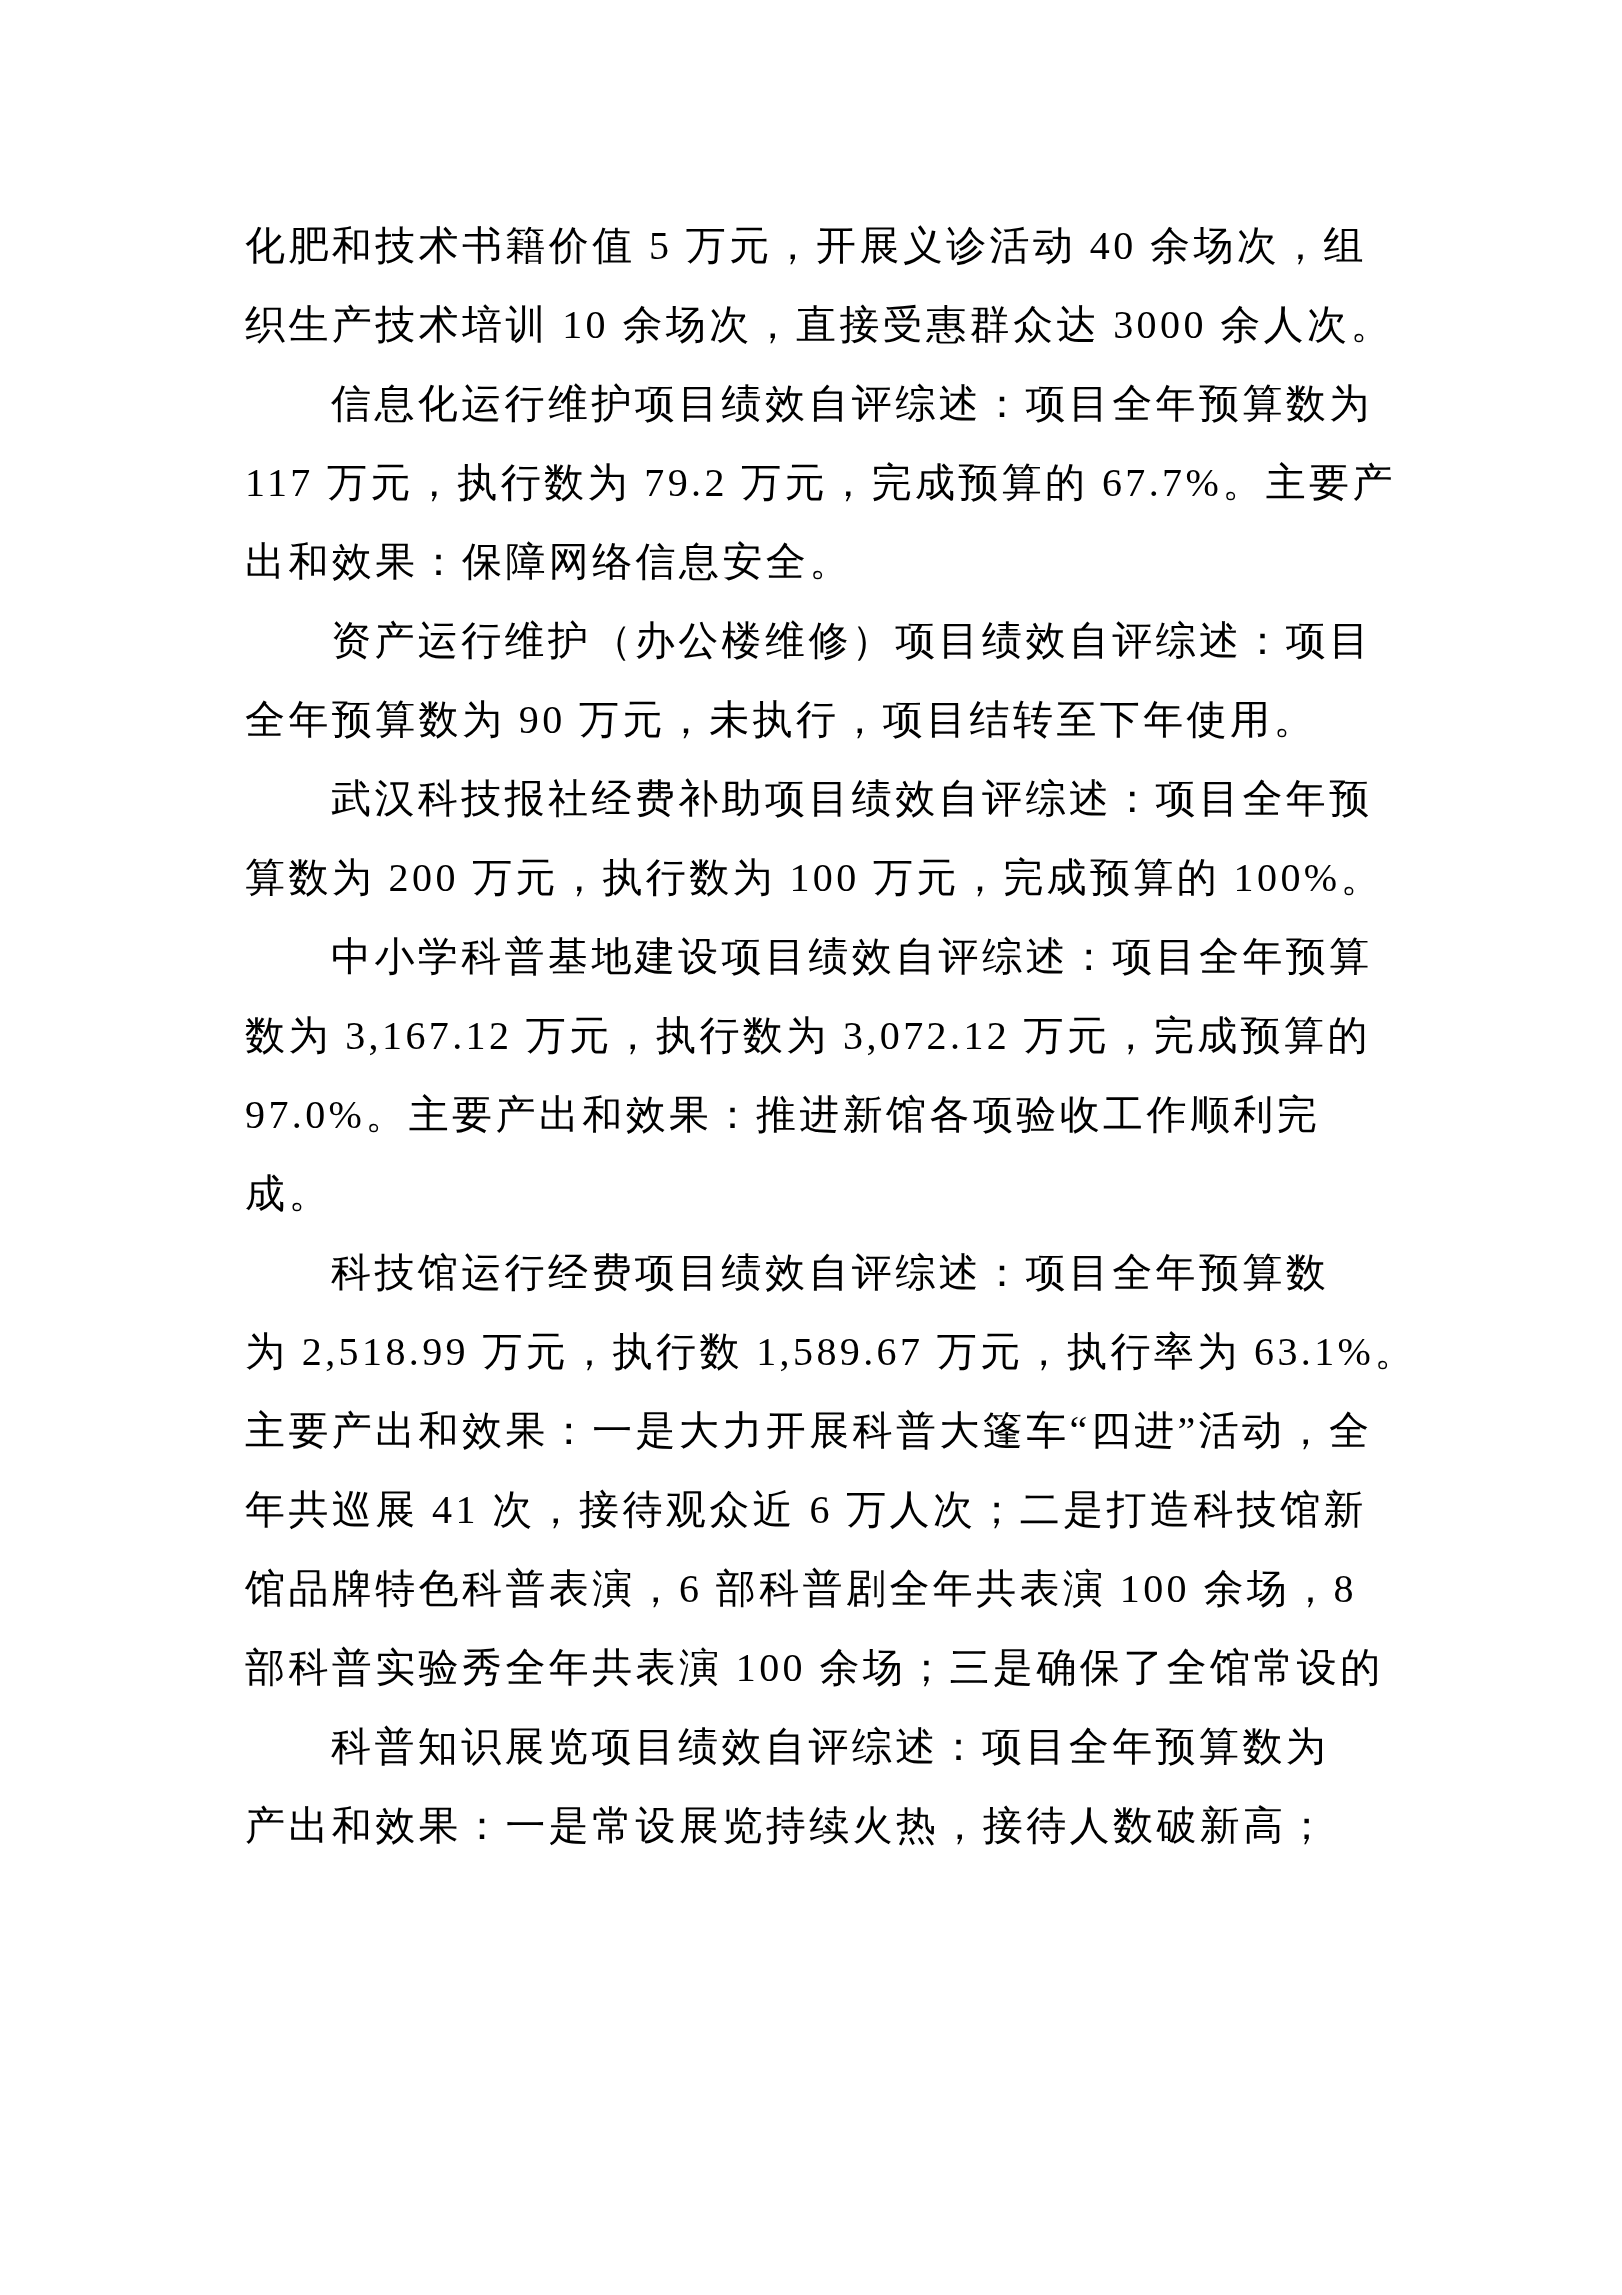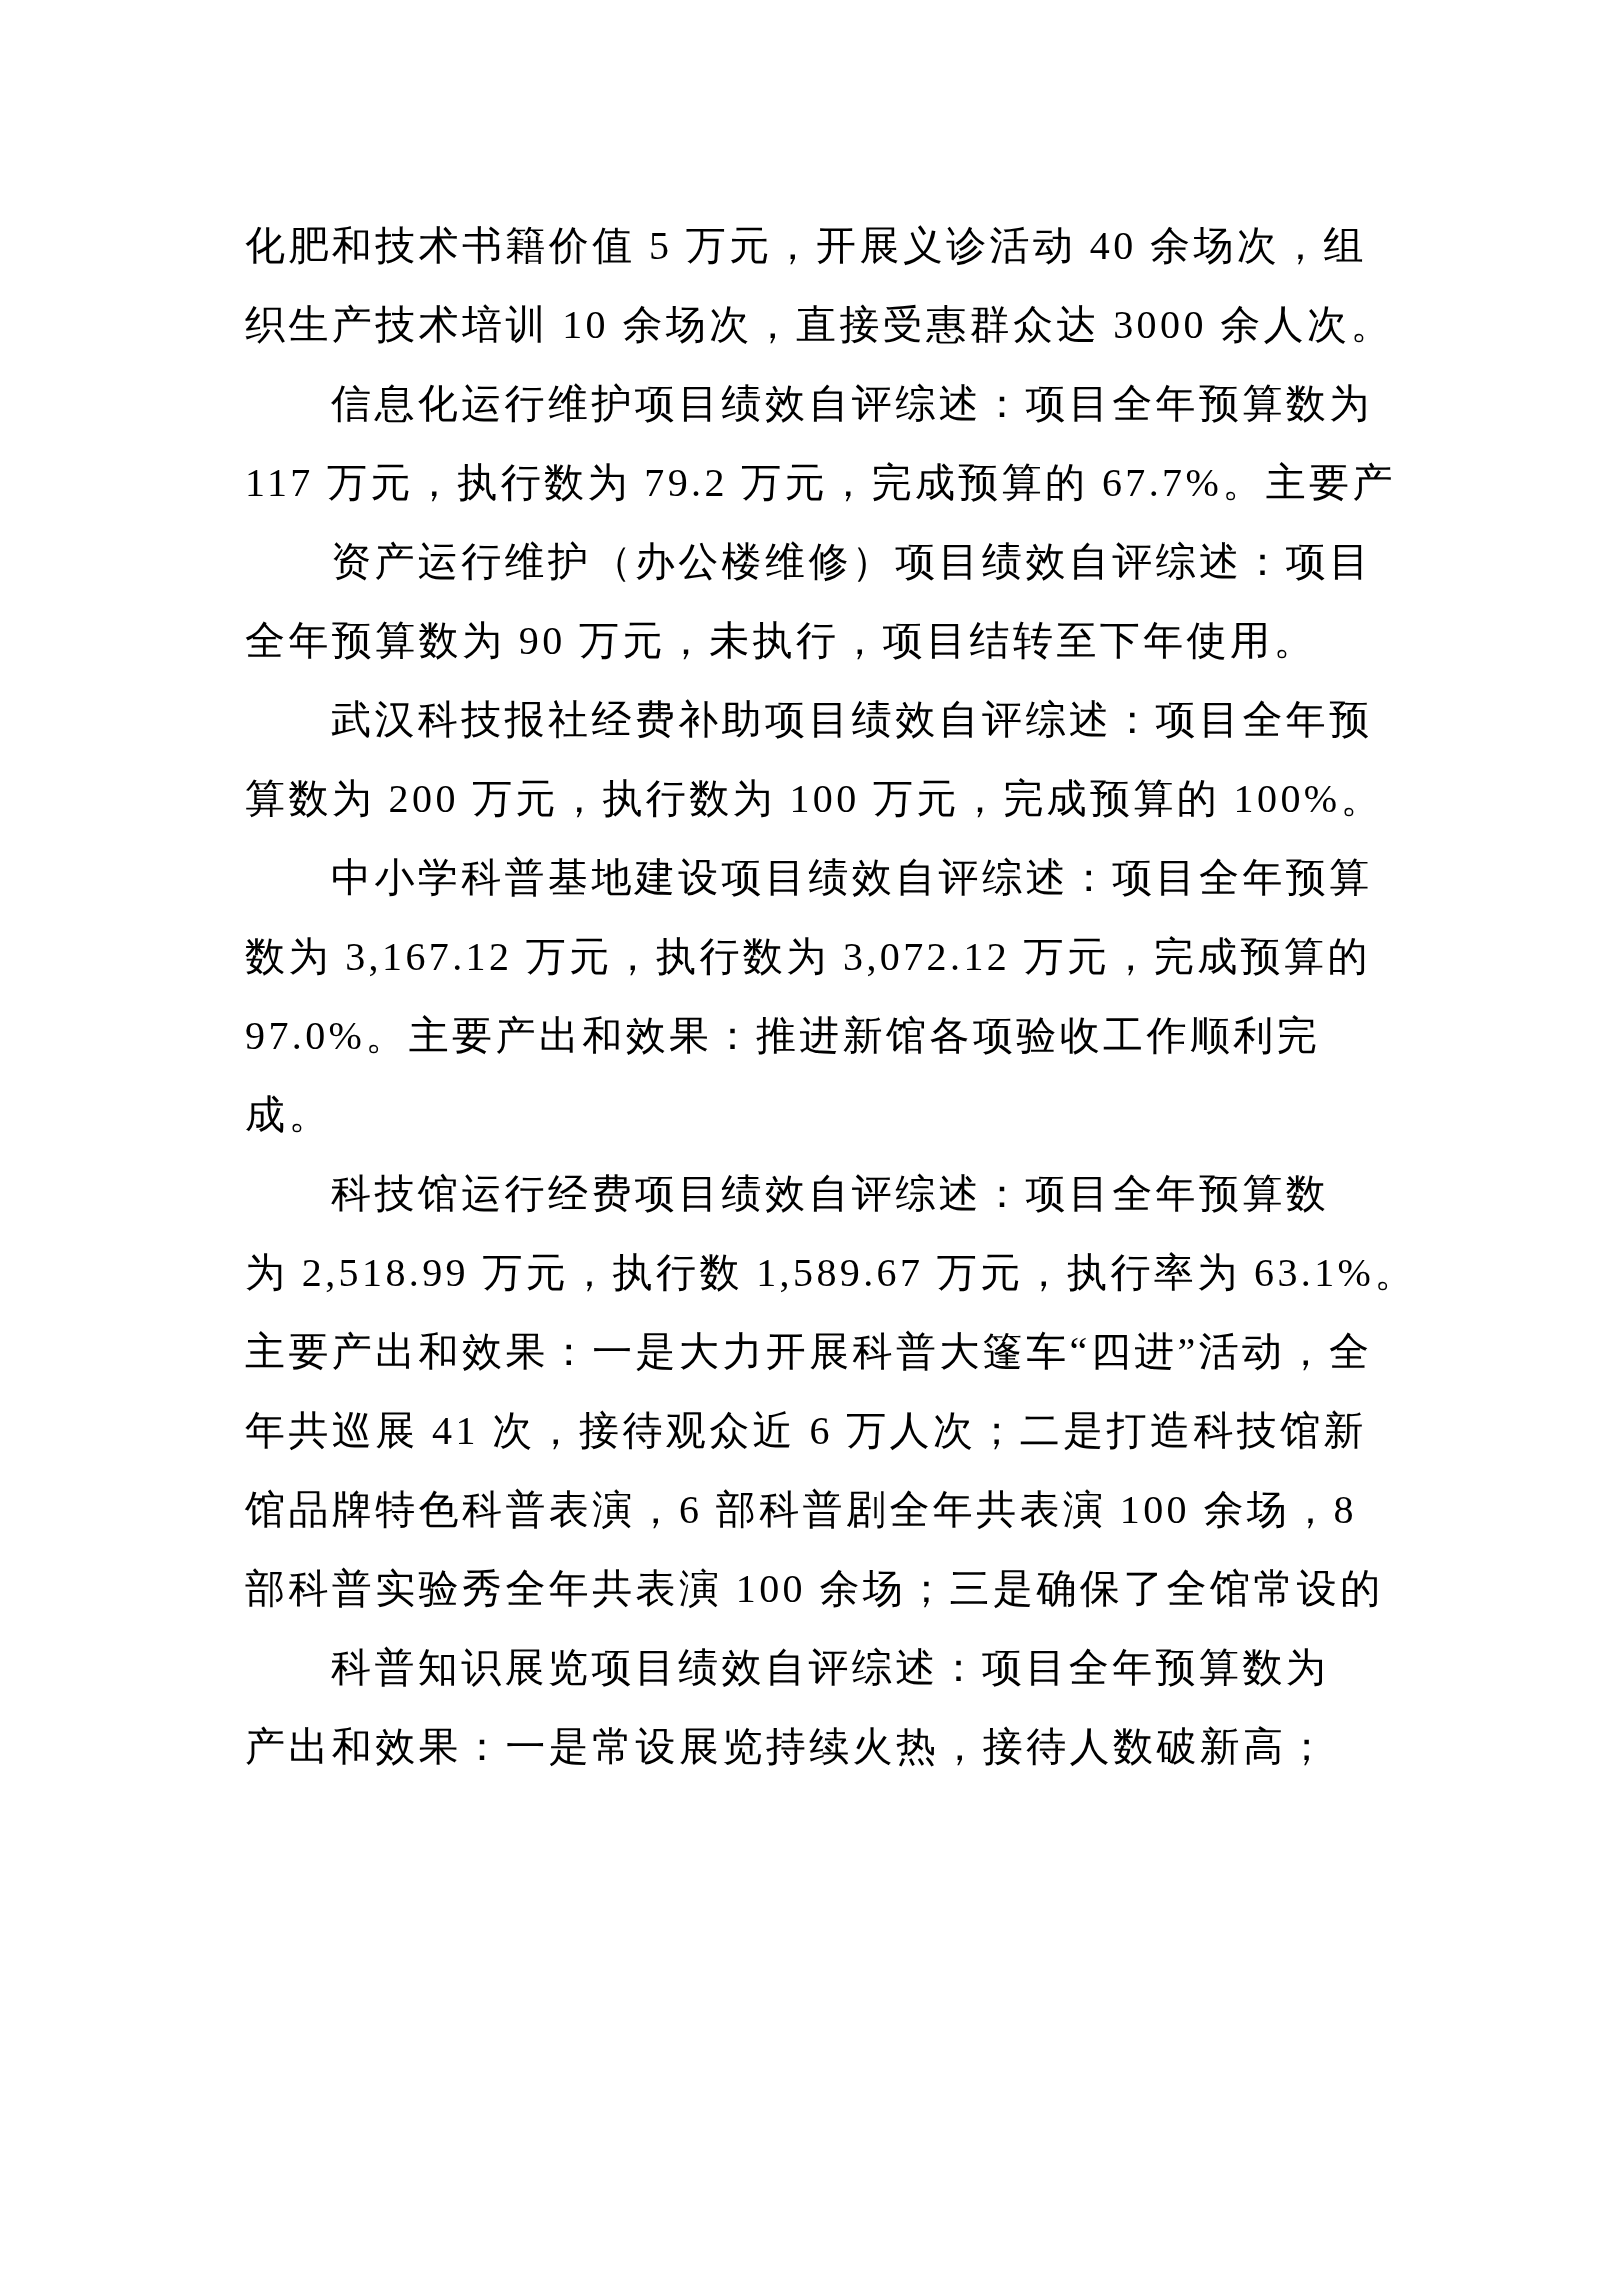--- a/index.html
+++ b/index.html
@@ -39,20 +39,21 @@
 </style>
 </head>
 <body>
 
 <div class="page" style="background: rgb(255, 255, 255); color: rgb(0, 0, 0); padding-left: 36px;">
   <div class="text-block">
       <div class="line">化肥和技术书籍价值 5 万元，开展义诊活动 40 余场次，组</div>
       <div class="line">织生产技术培训 10 余场次，直接受惠群众达 3000 余人次。</div>
       <div class="line indent">信息化运行维护项目绩效自评综述：项目全年预算数为</div>
       <div class="line">117 万元，执行数为 79.2 万元，完成预算的 67.7%。主要产</div>
+      <div class="line">出和效果：保障网络信息安全。</div>
       <div class="line indent">资产运行维护（办公楼维修）项目绩效自评综述：项目</div>
       <div class="line">全年预算数为 90 万元，未执行，项目结转至下年使用。</div>
       <div class="line indent">武汉科技报社经费补助项目绩效自评综述：项目全年预</div>
       <div class="line">算数为 200 万元，执行数为 100 万元，完成预算的 100%。</div>
       <div class="line indent">中小学科普基地建设项目绩效自评综述：项目全年预算</div>
       <div class="line">数为 3,167.12 万元，执行数为 3,072.12 万元，完成预算的</div>
       <div class="line">97.0%。主要产出和效果：推进新馆各项验收工作顺利完</div>
       <div class="line">成。</div>
       <div class="line indent">科技馆运行经费项目绩效自评综述：项目全年预算数</div>
       <div class="line">为 2,518.99 万元，执行数 1,589.67 万元，执行率为 63.1%。</div>

